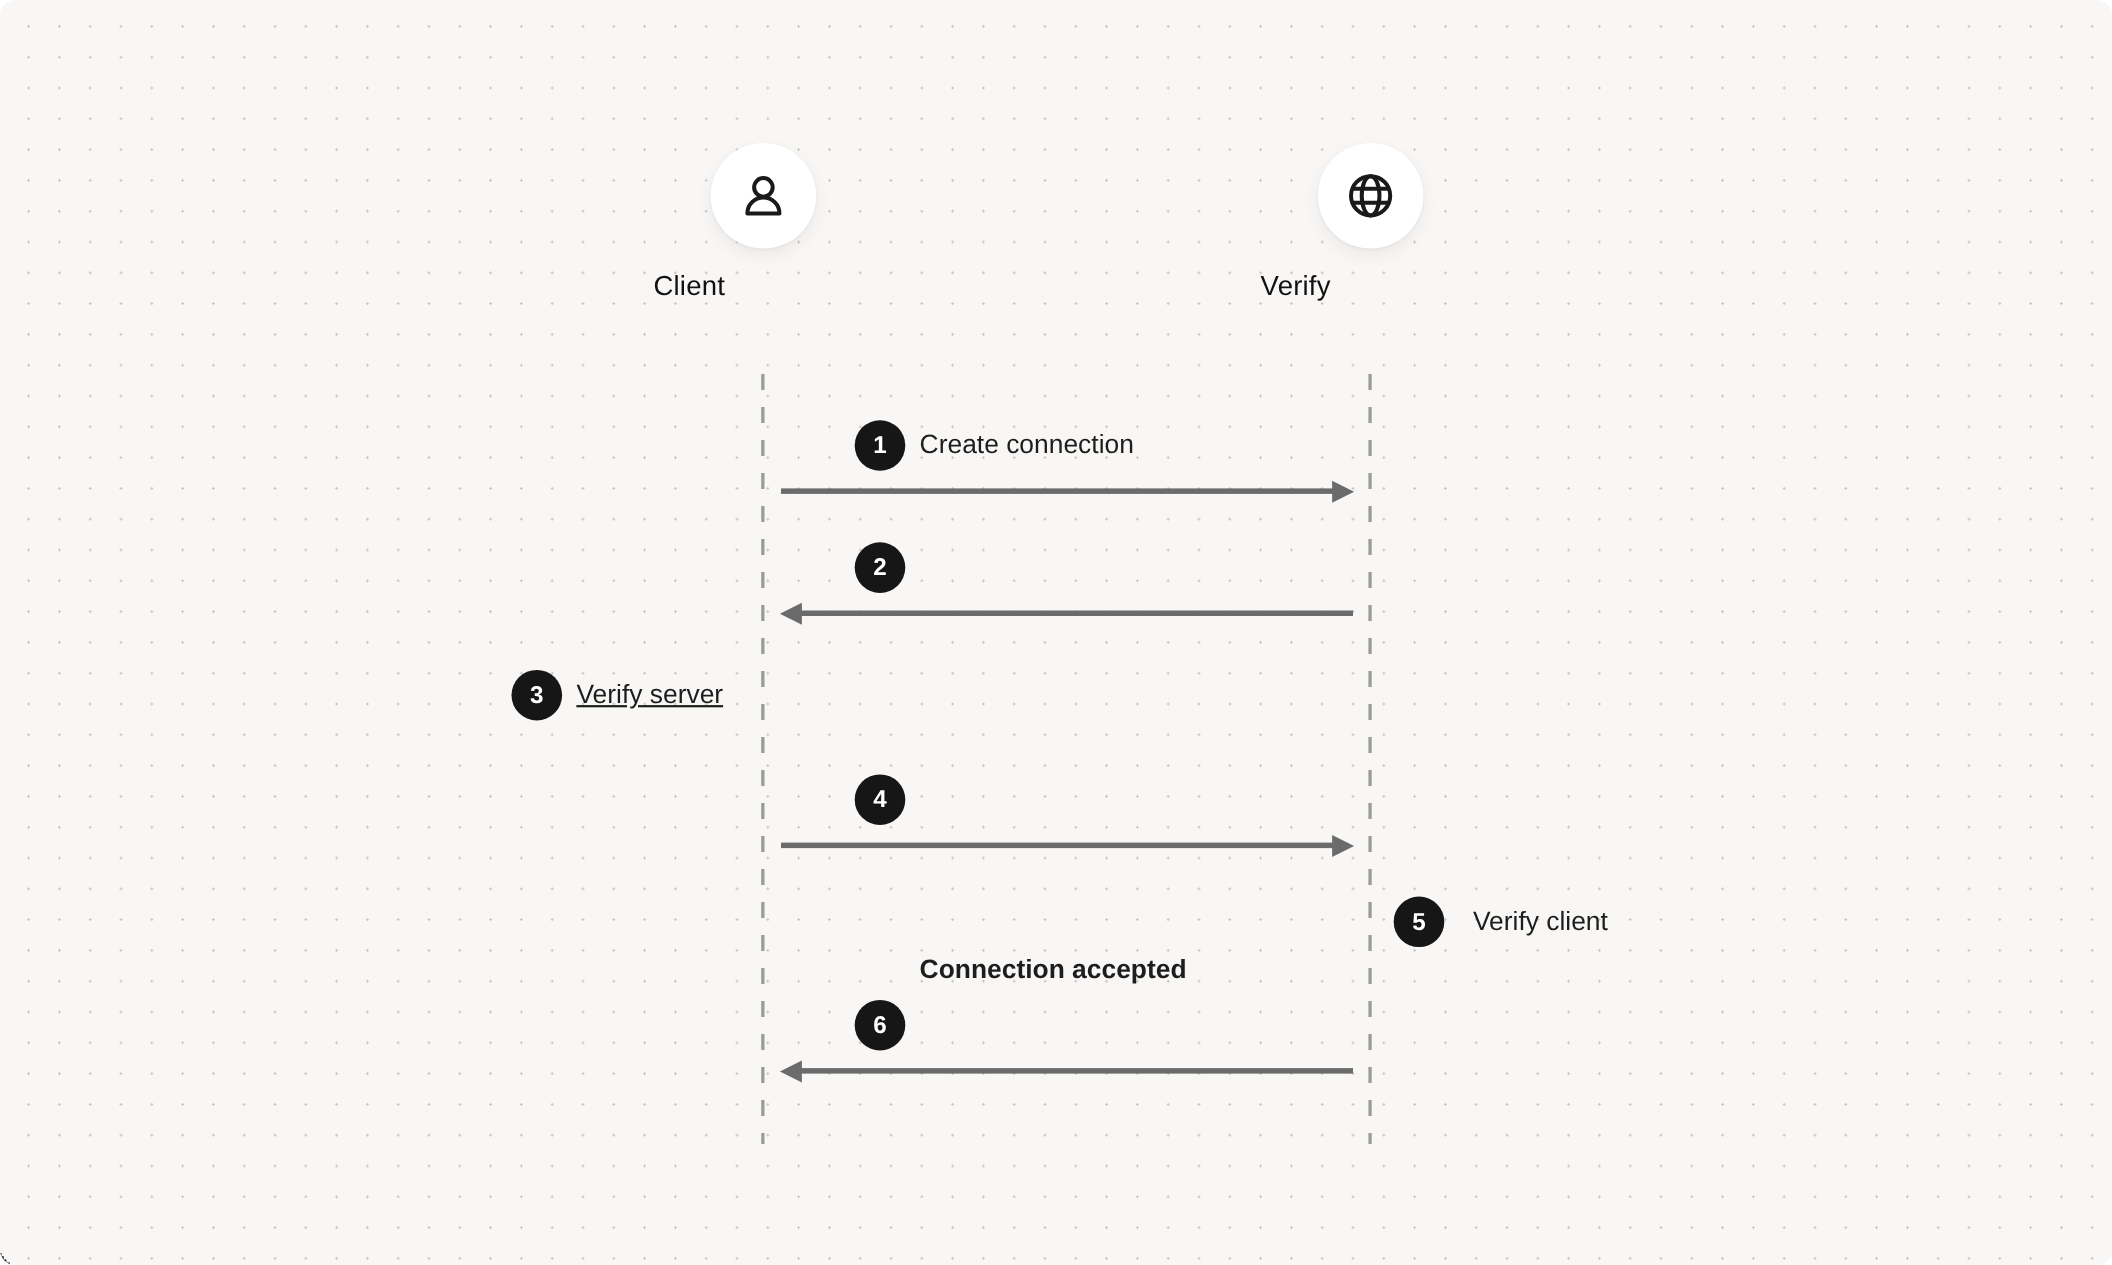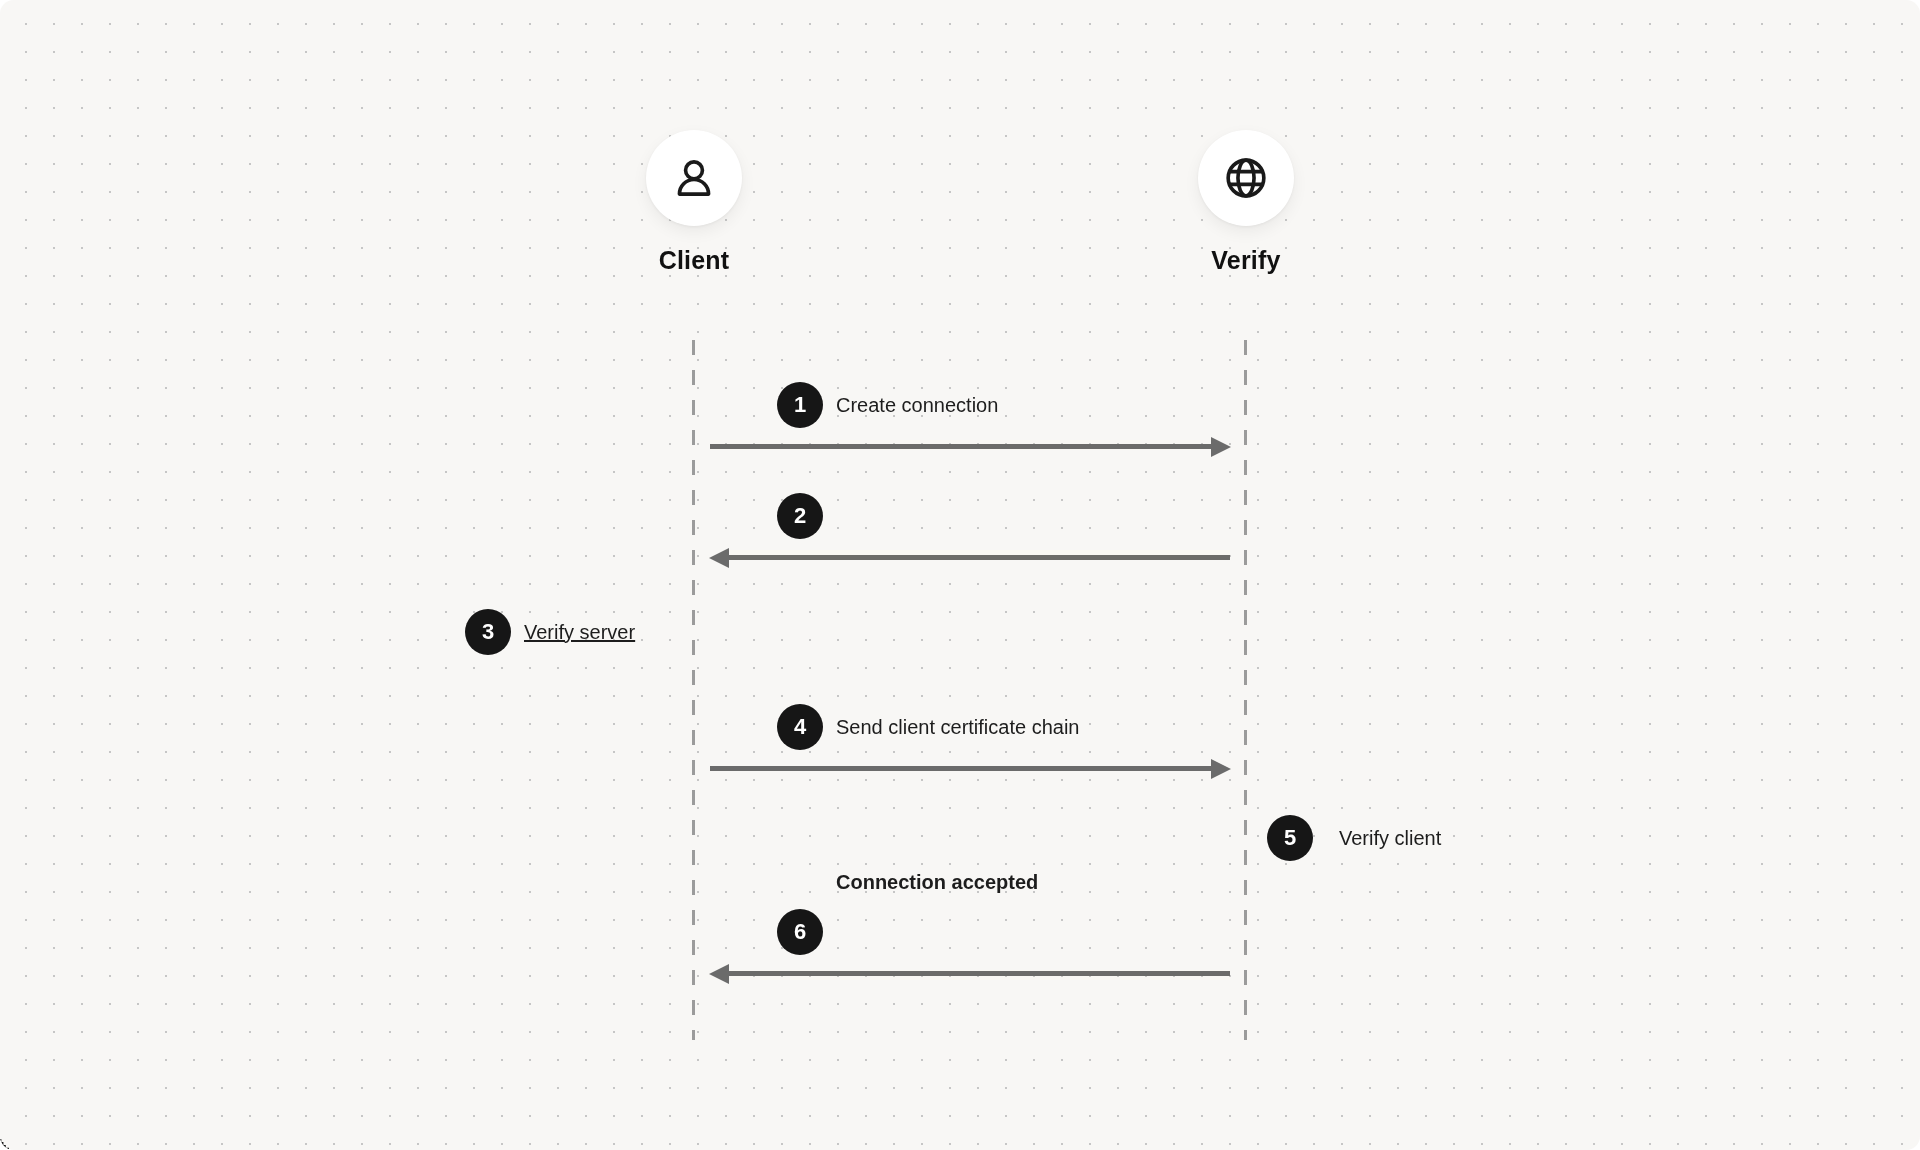--- a/index.html
+++ b/index.html
@@ -15,36 +15,36 @@
     overflow:hidden;
   }
   .actor-circle{
     position:absolute;width:96px;height:96px;border-radius:50%;
     background:#ffffff;
     box-shadow:0 6px 16px rgba(0,0,0,0.06),0 1px 3px rgba(0,0,0,0.05);
     display:flex;align-items:center;justify-content:center;
   }
   .actor-circle svg{display:block;}
   .actor-label{
-    position:absolute;width:200px;text-align:center;
-    font-size:25px;font-weight:700;color:#111111;letter-spacing:0.2px;
+    position:absolute;width:200px;
+    font-size:25px;font-weight:400;color:#111111;letter-spacing:0.2px;
   }
   .lifeline{
     position:absolute;width:3px;top:340px;height:700px;
     background:repeating-linear-gradient(to bottom,#9b9b9b 0 15px,transparent 15px 30px);
   }
   .badge{
     position:absolute;width:46px;height:46px;border-radius:50%;
     background:#161616;color:#ffffff;
     font-size:22px;font-weight:600;
     display:flex;align-items:center;justify-content:center;
   }
   .slabel{
     position:absolute;height:46px;line-height:46px;
-    font-size:20px;color:#1d1d1d;white-space:nowrap;
+    font-size:24px;color:#1d1d1d;white-space:nowrap;
   }
   .arrow{
     position:absolute;height:5px;background:#6b6b6b;
   }
   .head{
     position:absolute;top:-7.5px;width:0;height:0;
     border-top:10px solid transparent;border-bottom:10px solid transparent;
   }
   .head.right{right:-19px;border-left:20px solid #6b6b6b;}
   .head.left{left:-19px;border-right:20px solid #6b6b6b;}
@@ -91,21 +91,20 @@
 
   <div class="badge" style="left:777px;top:493px;">2</div>
   <div class="arrow" style="left:728px;top:555px;width:502px;">
     <span class="head left"></span>
   </div>
 
   <div class="badge" style="left:465px;top:609px;">3</div>
   <div class="slabel" style="left:524px;top:609px;text-decoration:underline;">Verify server</div>
 
   <div class="badge" style="left:777px;top:704px;">4</div>
-  <div class="slabel" style="left:836px;top:704px;">Send client certificate chain</div>
   <div class="arrow" style="left:710px;top:766px;width:502px;">
     <span class="head right"></span>
   </div>
 
   <div class="badge" style="left:1267px;top:815px;">5</div>
   <div class="slabel" style="left:1326px;top:815px;margin-left:13px;">Verify client</div>
 
   <div class="badge" style="left:777px;top:909px;">6</div>
   <div class="slabel" style="left:836px;top:859px;font-weight:bold;">Connection accepted</div>
   <div class="arrow" style="left:728px;top:971px;width:502px;">

